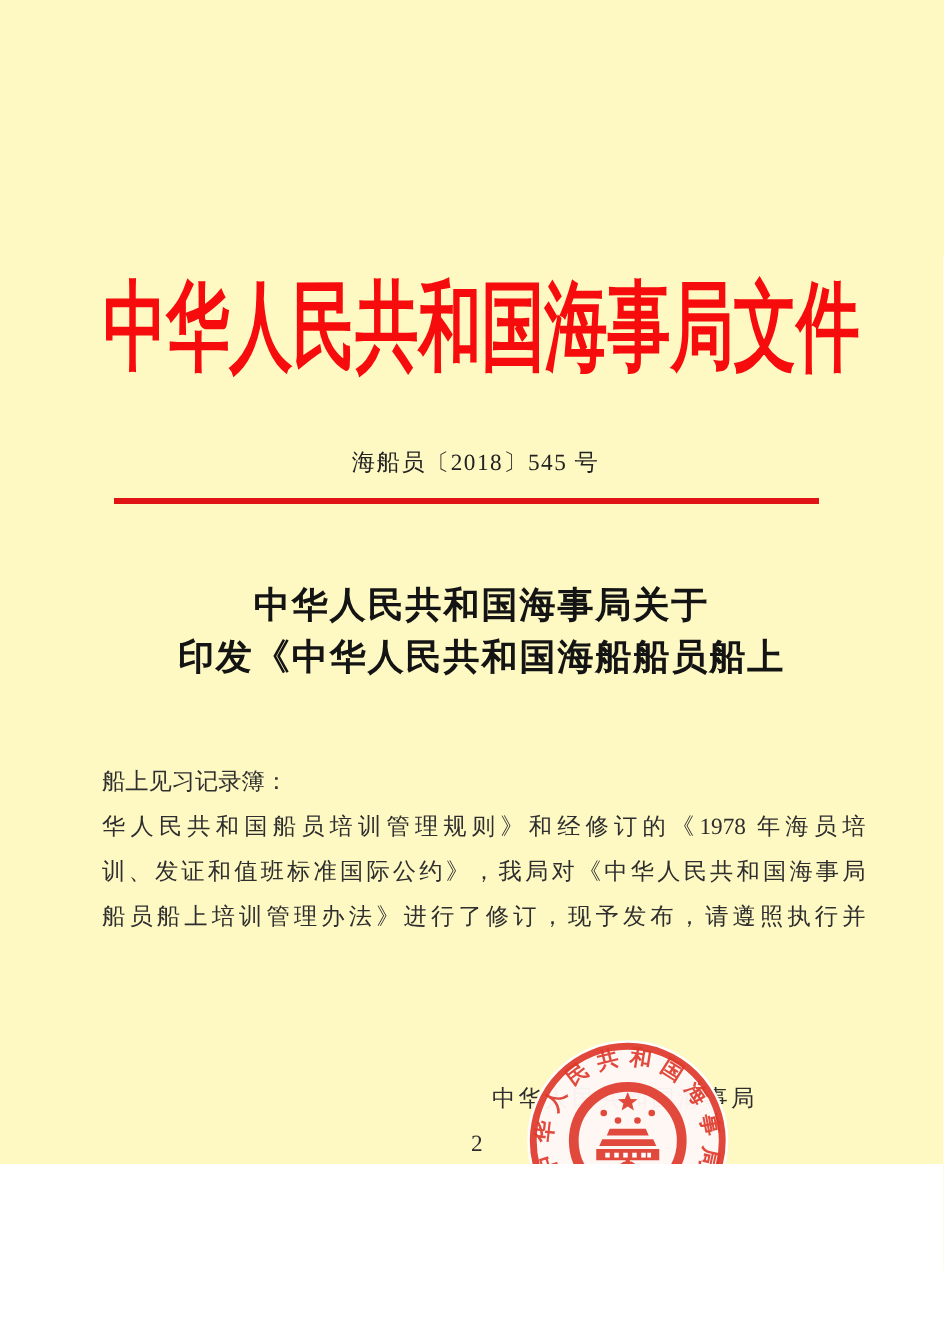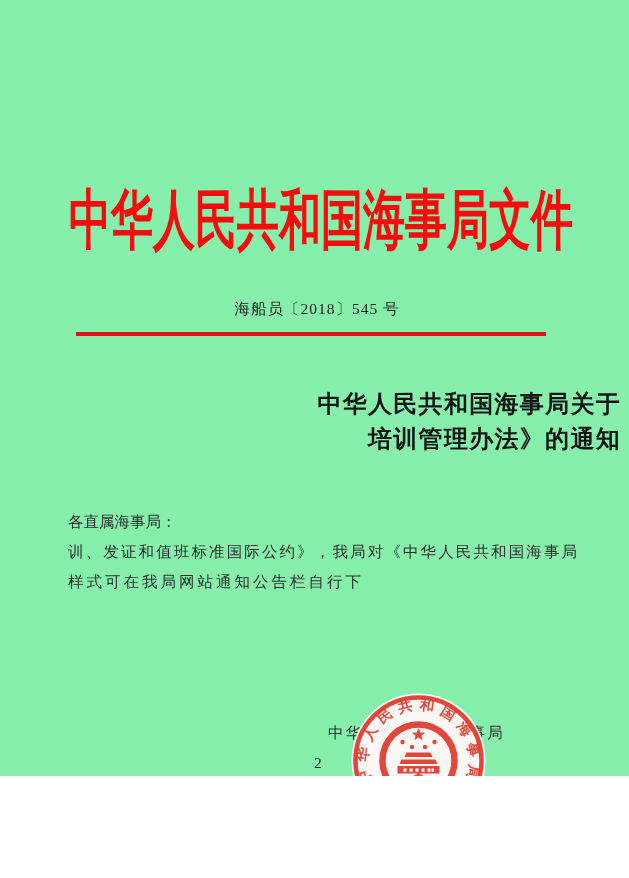--- a/index.html
+++ b/index.html
@@ -1,36 +1,36 @@
 <!DOCTYPE html>
 <html><head>
 <meta charset="utf-8">
 <style>
   html,body{margin:0;padding:0;background:#ffffff;}
   .page{
-    position:relative;width:629px;height:776px;background:#86efac;overflow:hidden;
+    position:relative;width:629px;height:776px;background:#fef9c3;overflow:hidden;
     font-family:"Liberation Serif","DejaVu Serif",serif;color:#2b2b2b;
   }
   
   .banner{
     position:absolute;top:186px;left:21px;width:600px;text-align:center;
     font-size:42px;line-height:44px;font-weight:900;color:#f60c0c;
     transform:scaleY(1.55);transform-origin:top center;
     white-space:nowrap;letter-spacing:0px;
   }
   .doc-number{
     position:absolute;top:299px;left:0;width:634px;text-align:center;
     font-size:15.5px;line-height:20px;color:#222;letter-spacing:1px;white-space:nowrap;
   }
   .red-rule{
     position:absolute;top:332px;left:76px;width:470px;height:4px;background:#e01414;
   }
   
   .notice-title{
-    position:absolute;top:387px;left:21px;width:600px;text-align:right;
+    position:absolute;top:387px;left:21px;width:600px;text-align:center;
     font-size:24px;line-height:35px;font-weight:bold;color:#141414;letter-spacing:1.3px;
   }
   .notice-title div{white-space:nowrap;}
   
   .body-block{position:absolute;top:507px;left:68px;width:509px;font-size:15.5px;color:#2e2e2e;}
   .bline{height:30px;line-height:30px;white-space:nowrap;}
   .bline.justify{text-align:justify;text-align-last:justify;white-space:normal;overflow:hidden;}
   .bline.frag{letter-spacing:3px;}
   
   .signature{
@@ -55,27 +55,28 @@
 <div class="page">
 
   <div class="banner">中华人民共和国海事局文件</div>
 
   <div class="doc-number">海船员〔2018〕545 号</div>
 
   <div class="red-rule"></div>
 
   <div class="notice-title">
     <div>中华人民共和国海事局关于</div>
-    <div>培训管理办法》的通知</div>
+    <div>印发《中华人民共和国海船船员船上</div>
   </div>
 
   <div class="body-block">
-    <div class="bline">各直属海事局：</div>
+    <div class="bline">船上见习记录簿：</div>
+    <div class="bline justify">华人民共和国船员培训管理规则》和经修订的《1978 年海员培</div>
     <div class="bline justify">训、发证和值班标准国际公约》，我局对《中华人民共和国海事局</div>
-    <div class="bline frag">样式可在我局网站通知公告栏自行下</div>
+    <div class="bline justify">船员船上培训管理办法》进行了修订，现予发布，请遵照执行并</div>
   </div>
 
   <div class="signature">中华人民共和国海事局</div>
   <div class="date-frag">2</div>
 
   <svg class="seal" viewBox="-68.5 -68.5 137 137" xmlns="http://www.w3.org/2000/svg">
 
     <circle cx="0" cy="0" r="67" fill="rgba(255,255,255,0.97)"></circle>
     <circle cx="0" cy="0" r="60" fill="rgba(230,120,110,0.06)"></circle>
 

